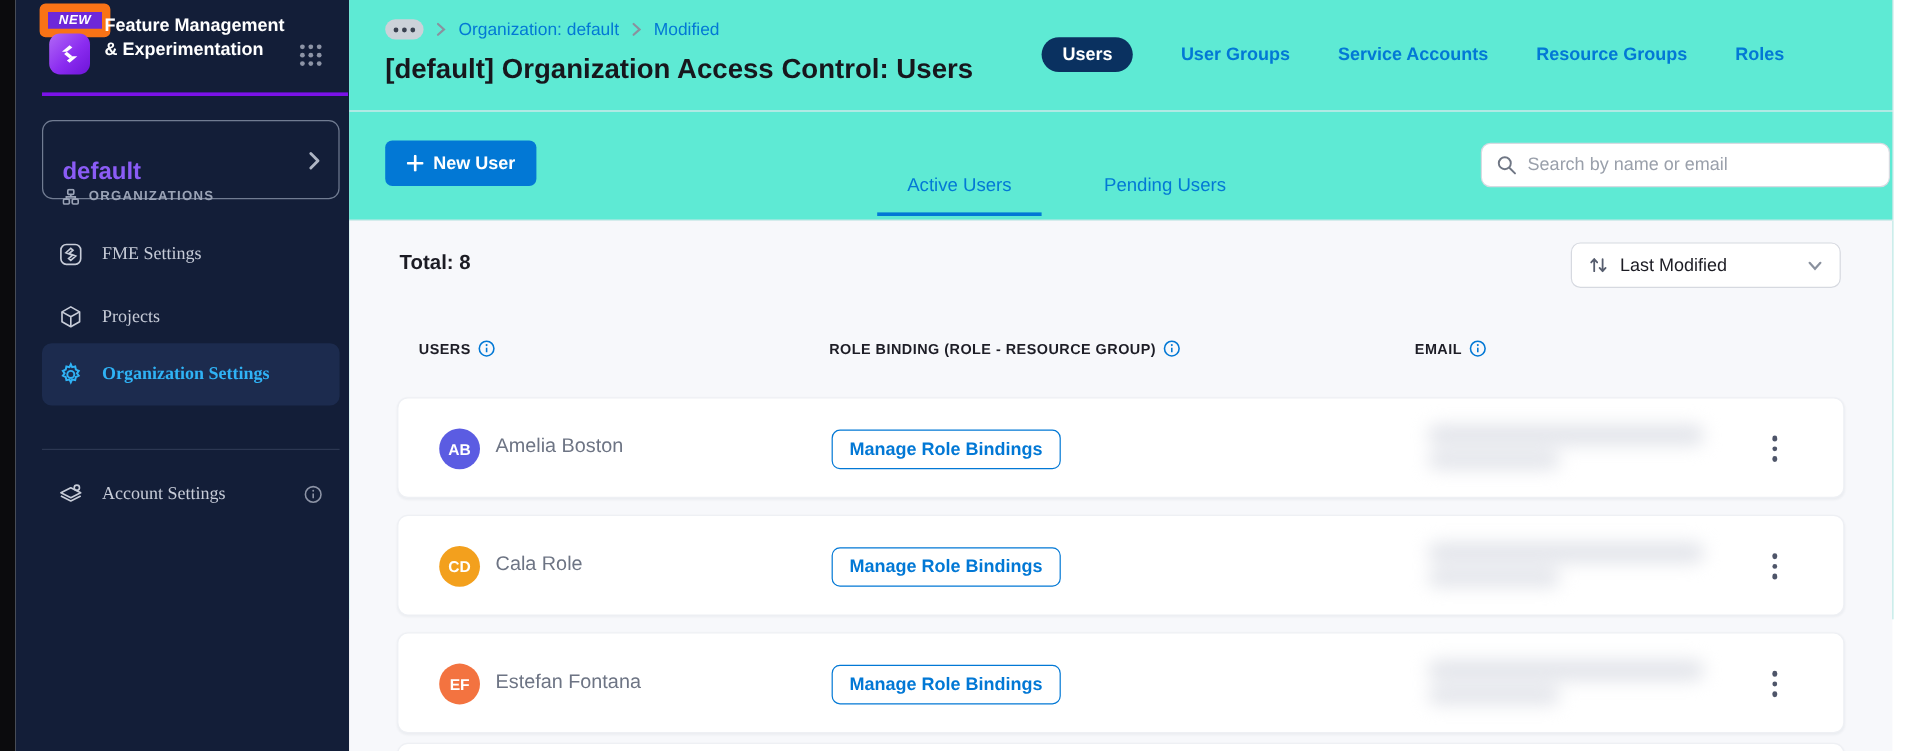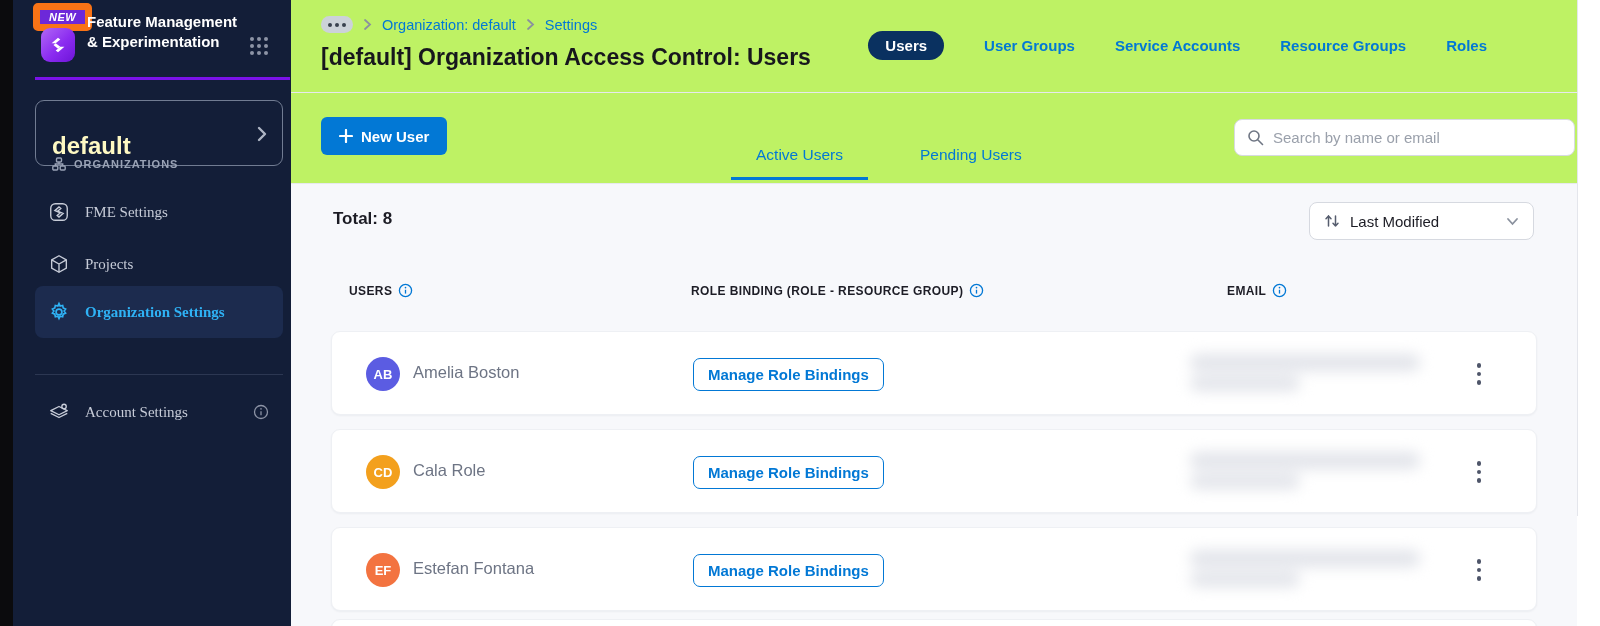--- a/index.html
+++ b/index.html
@@ -18,31 +18,31 @@
     display:flex; align-items:center; justify-content:center; }
   .product-title { position:absolute; left:74px; top:12px; width:162px; color:#fff; font-size:15px;
     font-weight:bold; line-height:20px; }
   .grid-icon { position:absolute; right:22px; top:36px; width:20px; height:20px; cursor:pointer; }
   .purple-rule { position:absolute; left:22px; top:77px; width:255px; height:3px; background:#7a12e8; }
 
   .org-box { position:absolute; left:22px; top:100px; width:248px; height:66px; border:1px solid #717c92;
     border-radius:9px; cursor:pointer; }
   .org-label-row { position:absolute; left:16px; top:13px; display:flex; align-items:center; gap:8px;margin-top:43px; }
   .org-label { font-size:11px; font-weight:bold; letter-spacing:1px; color:#9aa3b6; }
-  .org-value { position:absolute; left:16px; top:31px; font-size:24px; font-weight:bold; color:#fef9c3; }
+  .org-value { position:absolute; left:16px; top:31px; font-size:20px; font-weight:bold; color:#8b5cf6; }
   .org-chevron { position:absolute; right:14px; top:24px; }
 
   .side-item { position:absolute; left:22px; width:248px; height:40px; display:flex; align-items:center;
     gap:15px; padding-left:13px; color:#c7ccd8; font-size:15px; cursor:pointer; border-radius:8px;font-family:Liberation Serif, serif; }
   .side-item.active { background:#1c2b4e; height:52px; color:#2fb2f5; font-weight:bold; }
   .side-divider { position:absolute; left:22px; top:374px; width:248px; height:1px; background:#2c3752; }
   .side-info { margin-left:auto; margin-right:14px; }
 
   
-  .main { position:absolute; left:291px; top:0; width:1287px; height:516px; background:#bef264;
+  .main { position:absolute; left:291px; top:0; width:1287px; height:516px; background:#5eead4;
     border-right:1px solid #e4e6ec; }
   .gutter { position:absolute; left:1578px; top:0; width:22px; height:626px; background:#fff; }
 
   
   .breadcrumb { position:absolute; left:30px; top:16px; display:flex; align-items:center; gap:10px; }
   .bc-chip { width:32px; height:17px; background:#ccd2d9; border-radius:9px; display:flex;
     align-items:center; justify-content:center; gap:3px; cursor:pointer; }
   .bc-chip i { width:4px; height:4px; border-radius:50%; background:#39414f; }
   .bc-link { font-size:14.5px; color:#0278d5; cursor:pointer; }
   .page-title { position:absolute; left:30px; top:44px; font-size:23px; font-weight:bold; color:#17171d; }
@@ -69,21 +69,21 @@
 
   
   .content { position:absolute; left:0; top:184px; width:1286px; height:442px; background:#f7f8fb; }
   .total { position:absolute; left:42px; top:25px; font-size:17px; font-weight:bold; color:#1c1c24; }
   .sort-box { position:absolute; right:43px; top:18px; width:225px; height:38px; background:#fff;
     border:1px solid #d6d9e0; border-radius:8px; display:flex; align-items:center; padding:0 14px;
     gap:10px; cursor:pointer; }
   .sort-label { font-size:15px; color:#1c1c24; flex:1; }
   .col-head { position:absolute; top:99px; display:flex; align-items:center; gap:6px; }
   .col-head span { font-size:12px; font-weight:bold; letter-spacing:.4px; color:#1d1d26; }
-  .ch-users { left:58px; } .ch-role { left:400px; } .ch-email { left:936px; }
+  .ch-users { left:58px; } .ch-role { left:400px; } .ch-email { left:888px; }
 
   .row-card { position:absolute; left:40px; width:1206px; height:84px; background:#fff; border-radius:9px;
     border:1px solid #eef0f4; box-shadow:0 1px 2px rgba(20,30,60,.05); }
   .row1 { top:147px; } .row2 { top:245px; } .row3 { top:343px; } .row-sliver { top:435px; height:30px; }
   .avatar { position:absolute; left:34px; top:25px; width:34px; height:34px; border-radius:50%;
     display:flex; align-items:center; justify-content:center; color:#fff; font-size:13px; font-weight:bold; }
   .user-name { position:absolute; left:81px; top:31px; font-size:16.5px; color:#6d7484; }
   .manage-btn { position:absolute; left:361px; top:26px; height:33px; padding:0 14px; background:#fff;
     border:1px solid #0278d5; border-radius:7px; color:#0278d5; font-size:15px; font-weight:bold;
     cursor:pointer; font-family:inherit; }
@@ -216,21 +216,21 @@
       <svg width="9" height="13" viewBox="0 0 9 13" fill="none" stroke="#8a919e" stroke-width="1.8" stroke-linecap="round">
           <path d="M2 2 L7 6.5 L2 11"></path>
         </svg>
     </span>
     <span class="bc-link">Organization: default</span>
     <span>
       <svg width="9" height="13" viewBox="0 0 9 13" fill="none" stroke="#8a919e" stroke-width="1.8" stroke-linecap="round">
           <path d="M2 2 L7 6.5 L2 11"></path>
         </svg>
     </span>
-    <span class="bc-link">Settings</span>
+    <span class="bc-link">Modified</span>
   </div>
 
   <h1 class="page-title">[default] Organization Access Control: Users</h1>
 
   <div class="top-tabs">
     <span class="top-tab pill">Users</span>
     <span class="top-tab">User Groups</span>
     <span class="top-tab">Service Accounts</span>
     <span class="top-tab">Resource Groups</span>
     <span class="top-tab">Roles</span>

